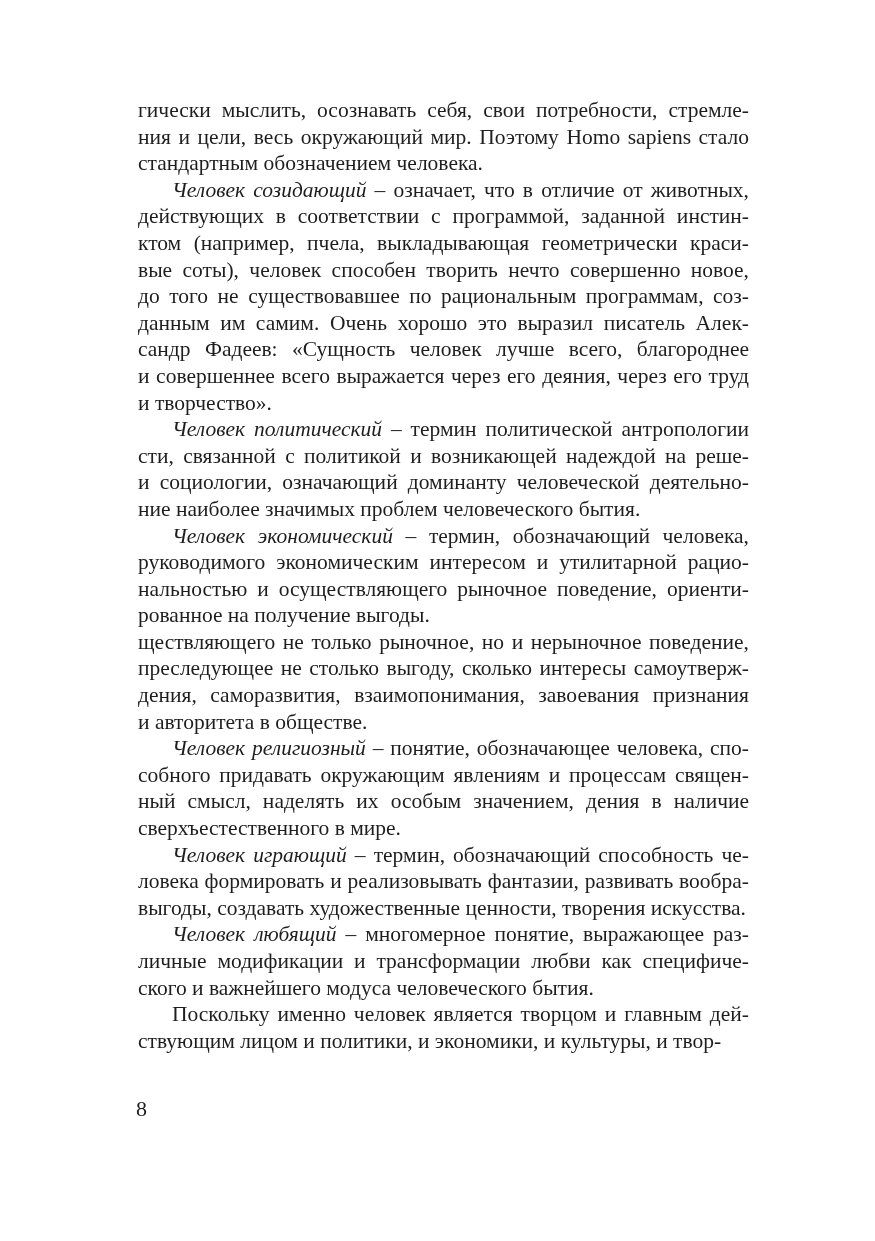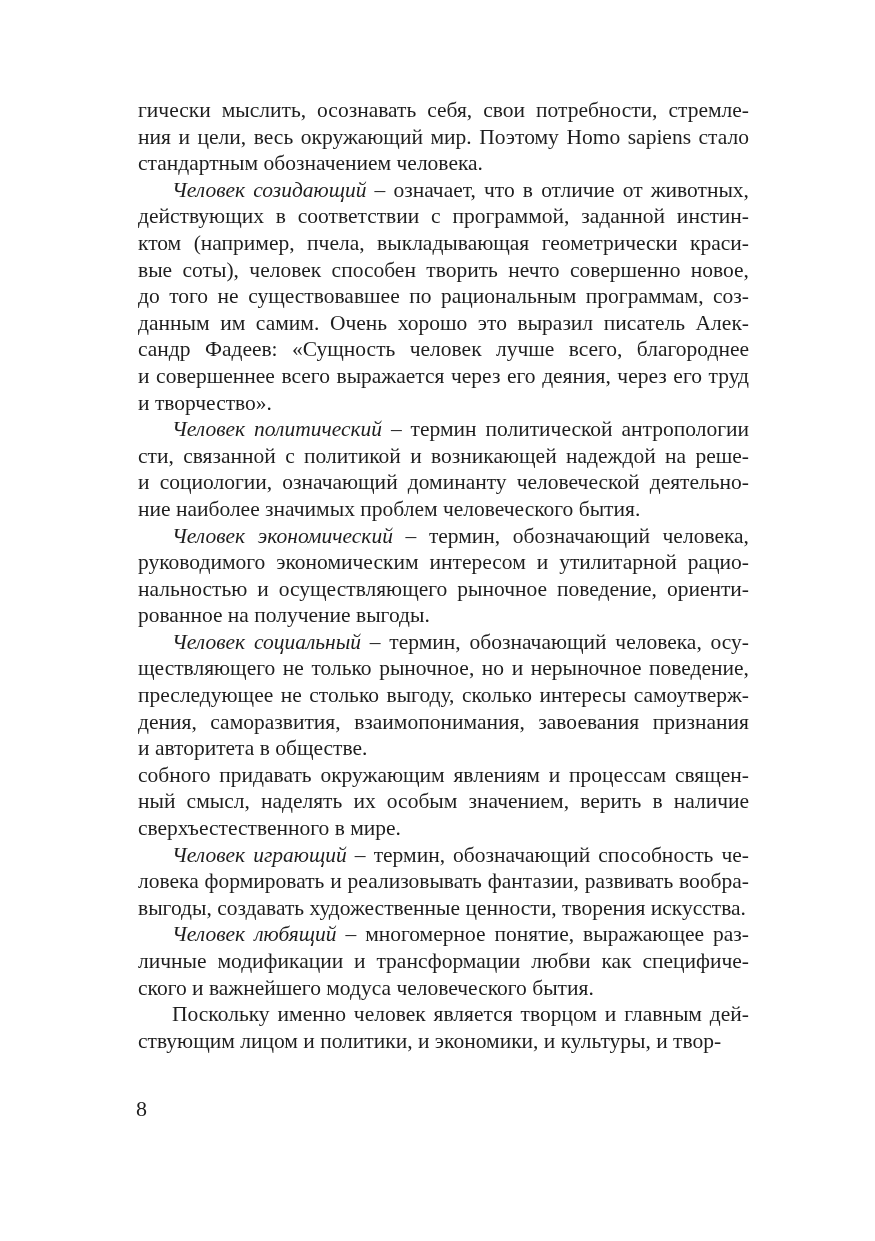--- a/index.html
+++ b/index.html
@@ -74,29 +74,29 @@
         <div class="line">и социологии, означающий доминанту человеческой деятельно-</div>
         <div class="line last">ние наиболее значимых проблем человеческого бытия.</div>
       </div>
       <div class="para indent">
         <div class="line first"><span class="lead">Человек экономический</span> – термин, обозначающий человека,</div>
         <div class="line">руководимого экономическим интересом и утилитарной рацио-</div>
         <div class="line">нальностью и осуществляющего рыночное поведение, ориенти-</div>
         <div class="line last">рованное на получение выгоды.</div>
       </div>
       <div class="para indent">
-        <div class="line first"><span class="lead">Человек социальный</span> – термин, обозначающий человека, осу-</div>
         <div class="line">ществляющего не только рыночное, но и нерыночное поведение,</div>
         <div class="line">преследующее не столько выгоду, сколько интересы самоутверж-</div>
         <div class="line">дения, саморазвития, взаимопонимания, завоевания признания</div>
         <div class="line last">и авторитета в обществе.</div>
       </div>
       <div class="para indent">
+        <div class="line first"><span class="lead">Человек религиозный</span> – понятие, обозначающее человека, спо-</div>
         <div class="line">собного придавать окружающим явлениям и процессам священ-</div>
-        <div class="line">ный смысл, наделять их особым значением, верить в наличие</div>
+        <div class="line">ный смысл, наделять их особым значением, дения в наличие</div>
         <div class="line last">сверхъестественного в мире.</div>
       </div>
       <div class="para indent">
         <div class="line first"><span class="lead">Человек играющий</span> – термин, обозначающий способность че-</div>
         <div class="line">ловека формировать и реализовывать фантазии, развивать вообра-</div>
         <div class="line last">выгоды, создавать художественные ценности, творения искусства.</div>
       </div>
       <div class="para indent">
         <div class="line first"><span class="lead">Человек любящий</span> – многомерное понятие, выражающее раз-</div>
         <div class="line">личные модификации и трансформации любви как специфиче-</div>

